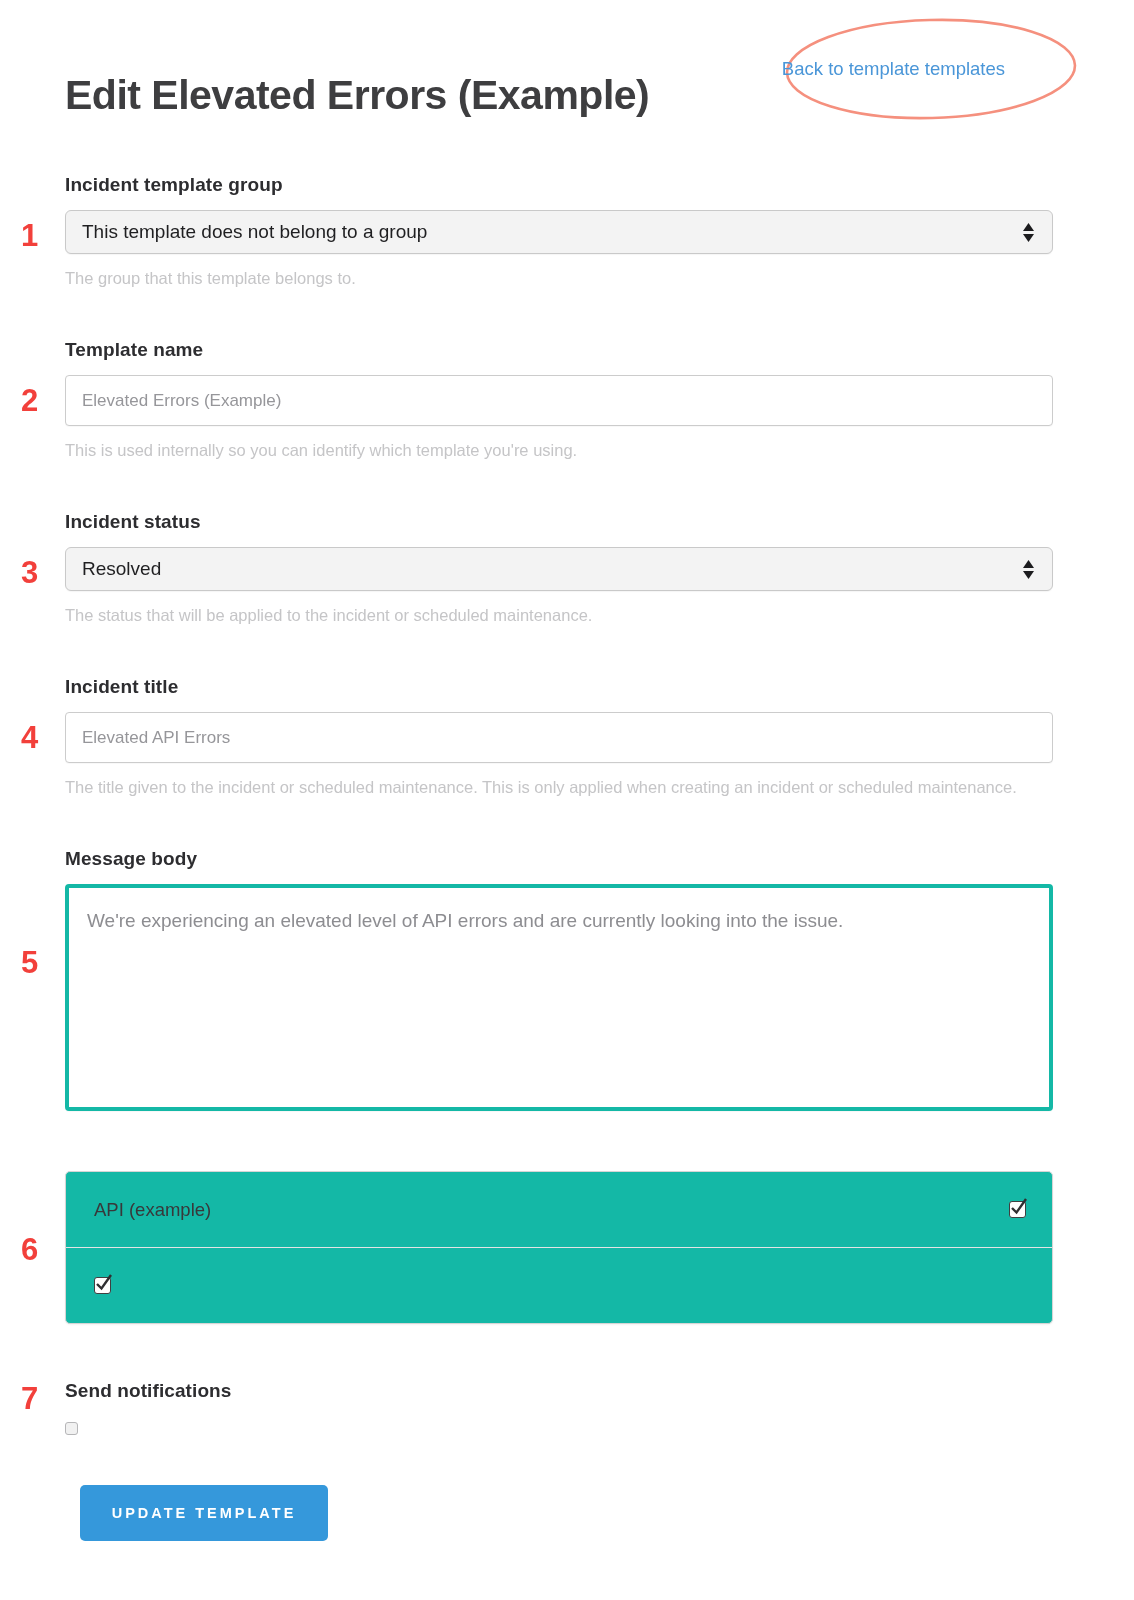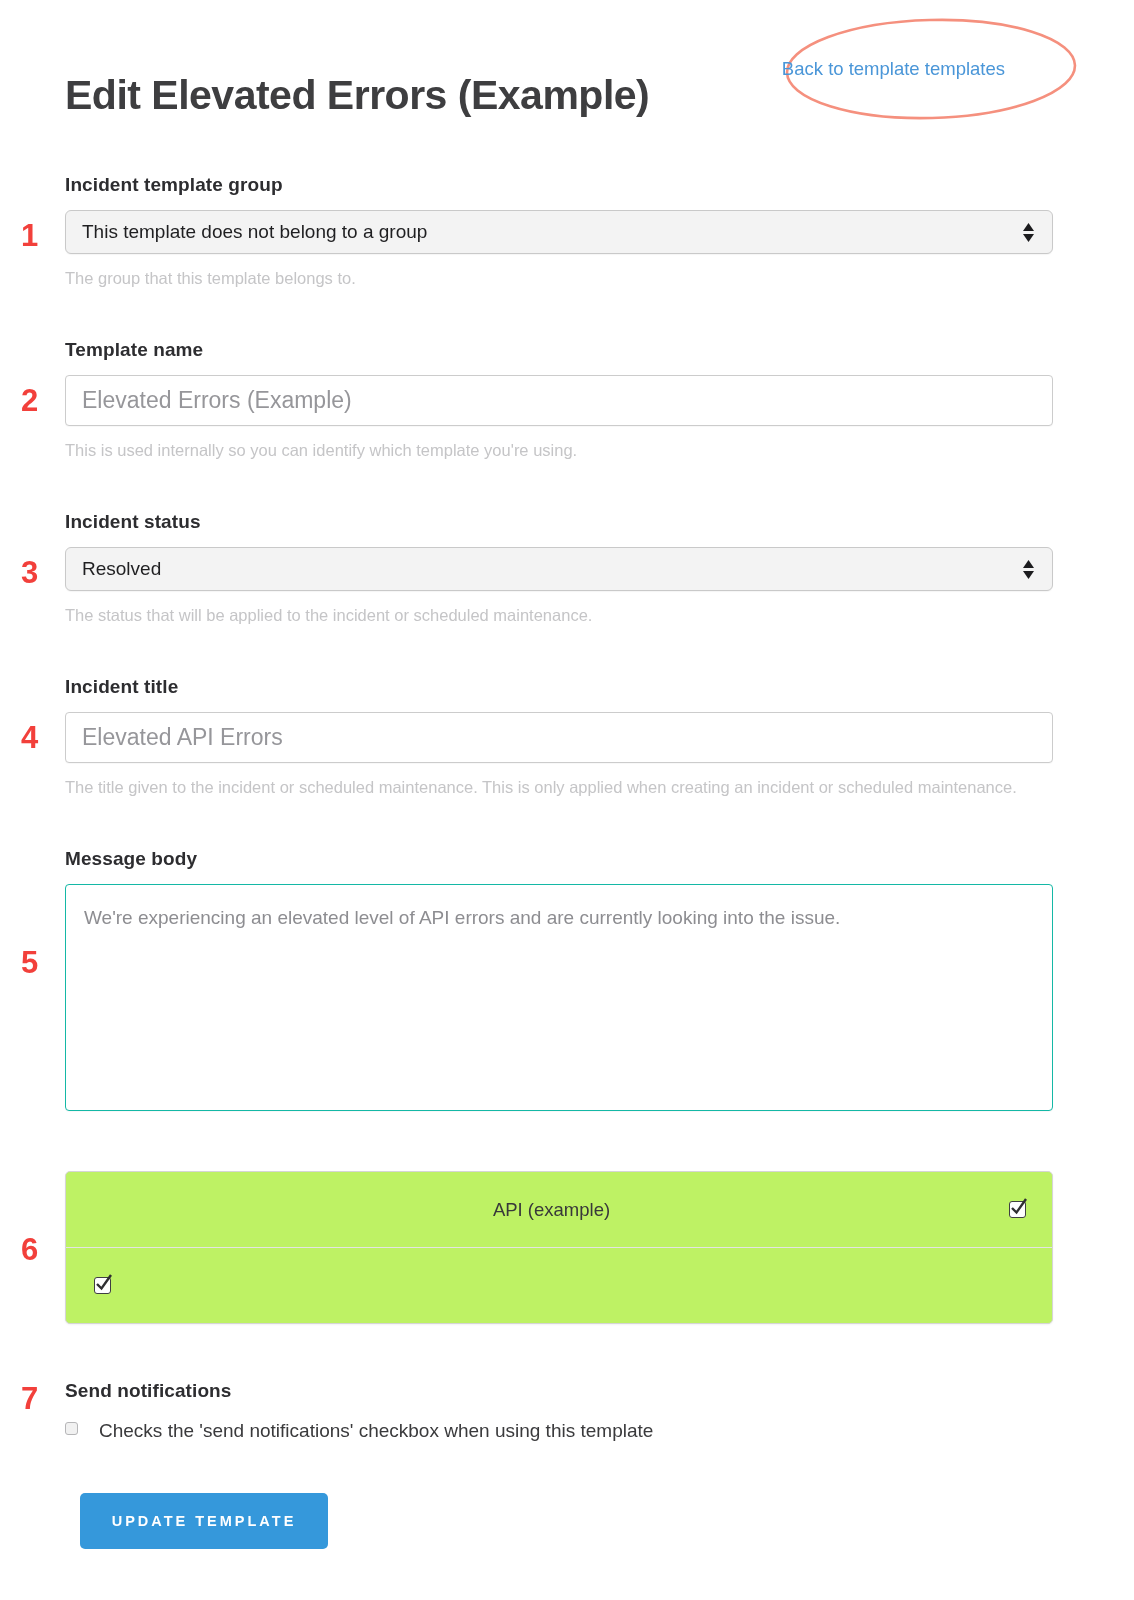--- a/index.html
+++ b/index.html
@@ -95,47 +95,46 @@
 
   
   .text-input {
     width: 100%;
     height: 51px;
     border: 1px solid #cccccc;
     border-radius: 4px;
     background: #ffffff;
     padding: 0 16px;
     font-family: "Liberation Sans", "DejaVu Sans", sans-serif;
-    font-size: 23px;
+    font-size: 17px;
     color: #96969a;
     box-shadow: 0 1px 1px rgba(0,0,0,0.03);
   }
   .textarea {
     width: 100%;
     height: 227px;
-    border: 1px solid #14b8a6;
+    border: 4px solid #14b8a6;
     border-radius: 4px;
     background: #ffffff;
     padding: 20px 18px;
     font-family: "Liberation Sans", "DejaVu Sans", sans-serif;
     font-size: 19px;
     line-height: 26px;
     color: #8d8d91;
     resize: none;
     box-shadow: 0 1px 1px rgba(0,0,0,0.03);
   }
 
   
   .components-box {
     border: 1px solid #d5d5d5;
     border-radius: 5px;
-    background: #bef264;
+    background: #14b8a6;
     box-shadow: 0 1px 2px rgba(0,0,0,0.05);
     overflow: visible;
-    text-align: center;
   }
   .component-row {
     height: 75px;
     display: flex;
     align-items: center;
     padding: 0 26px 0 28px;
   }
   .row-divider { height: 1px; background: #e4e4e4; }
   .row-label { flex: 1; font-size: 18.5px; color: #38383a; }
 
@@ -280,20 +279,19 @@
           </span>
         </div>
       </div>
     </div>
 
     <div class="group notif">
       <span class="num num-notif">7</span>
       <div class="field-label" style="margin-bottom:16px">Send notifications</div>
       <div class="notif-row">
         <span class="cbx-small"></span>
-        <span class="notif-text">Checks the 'send notifications' checkbox when using this template</span>
       </div>
     </div>
 
     <button class="update-btn">UPDATE TEMPLATE</button>
 
   </div>
 </div>
 
 </body></html>

